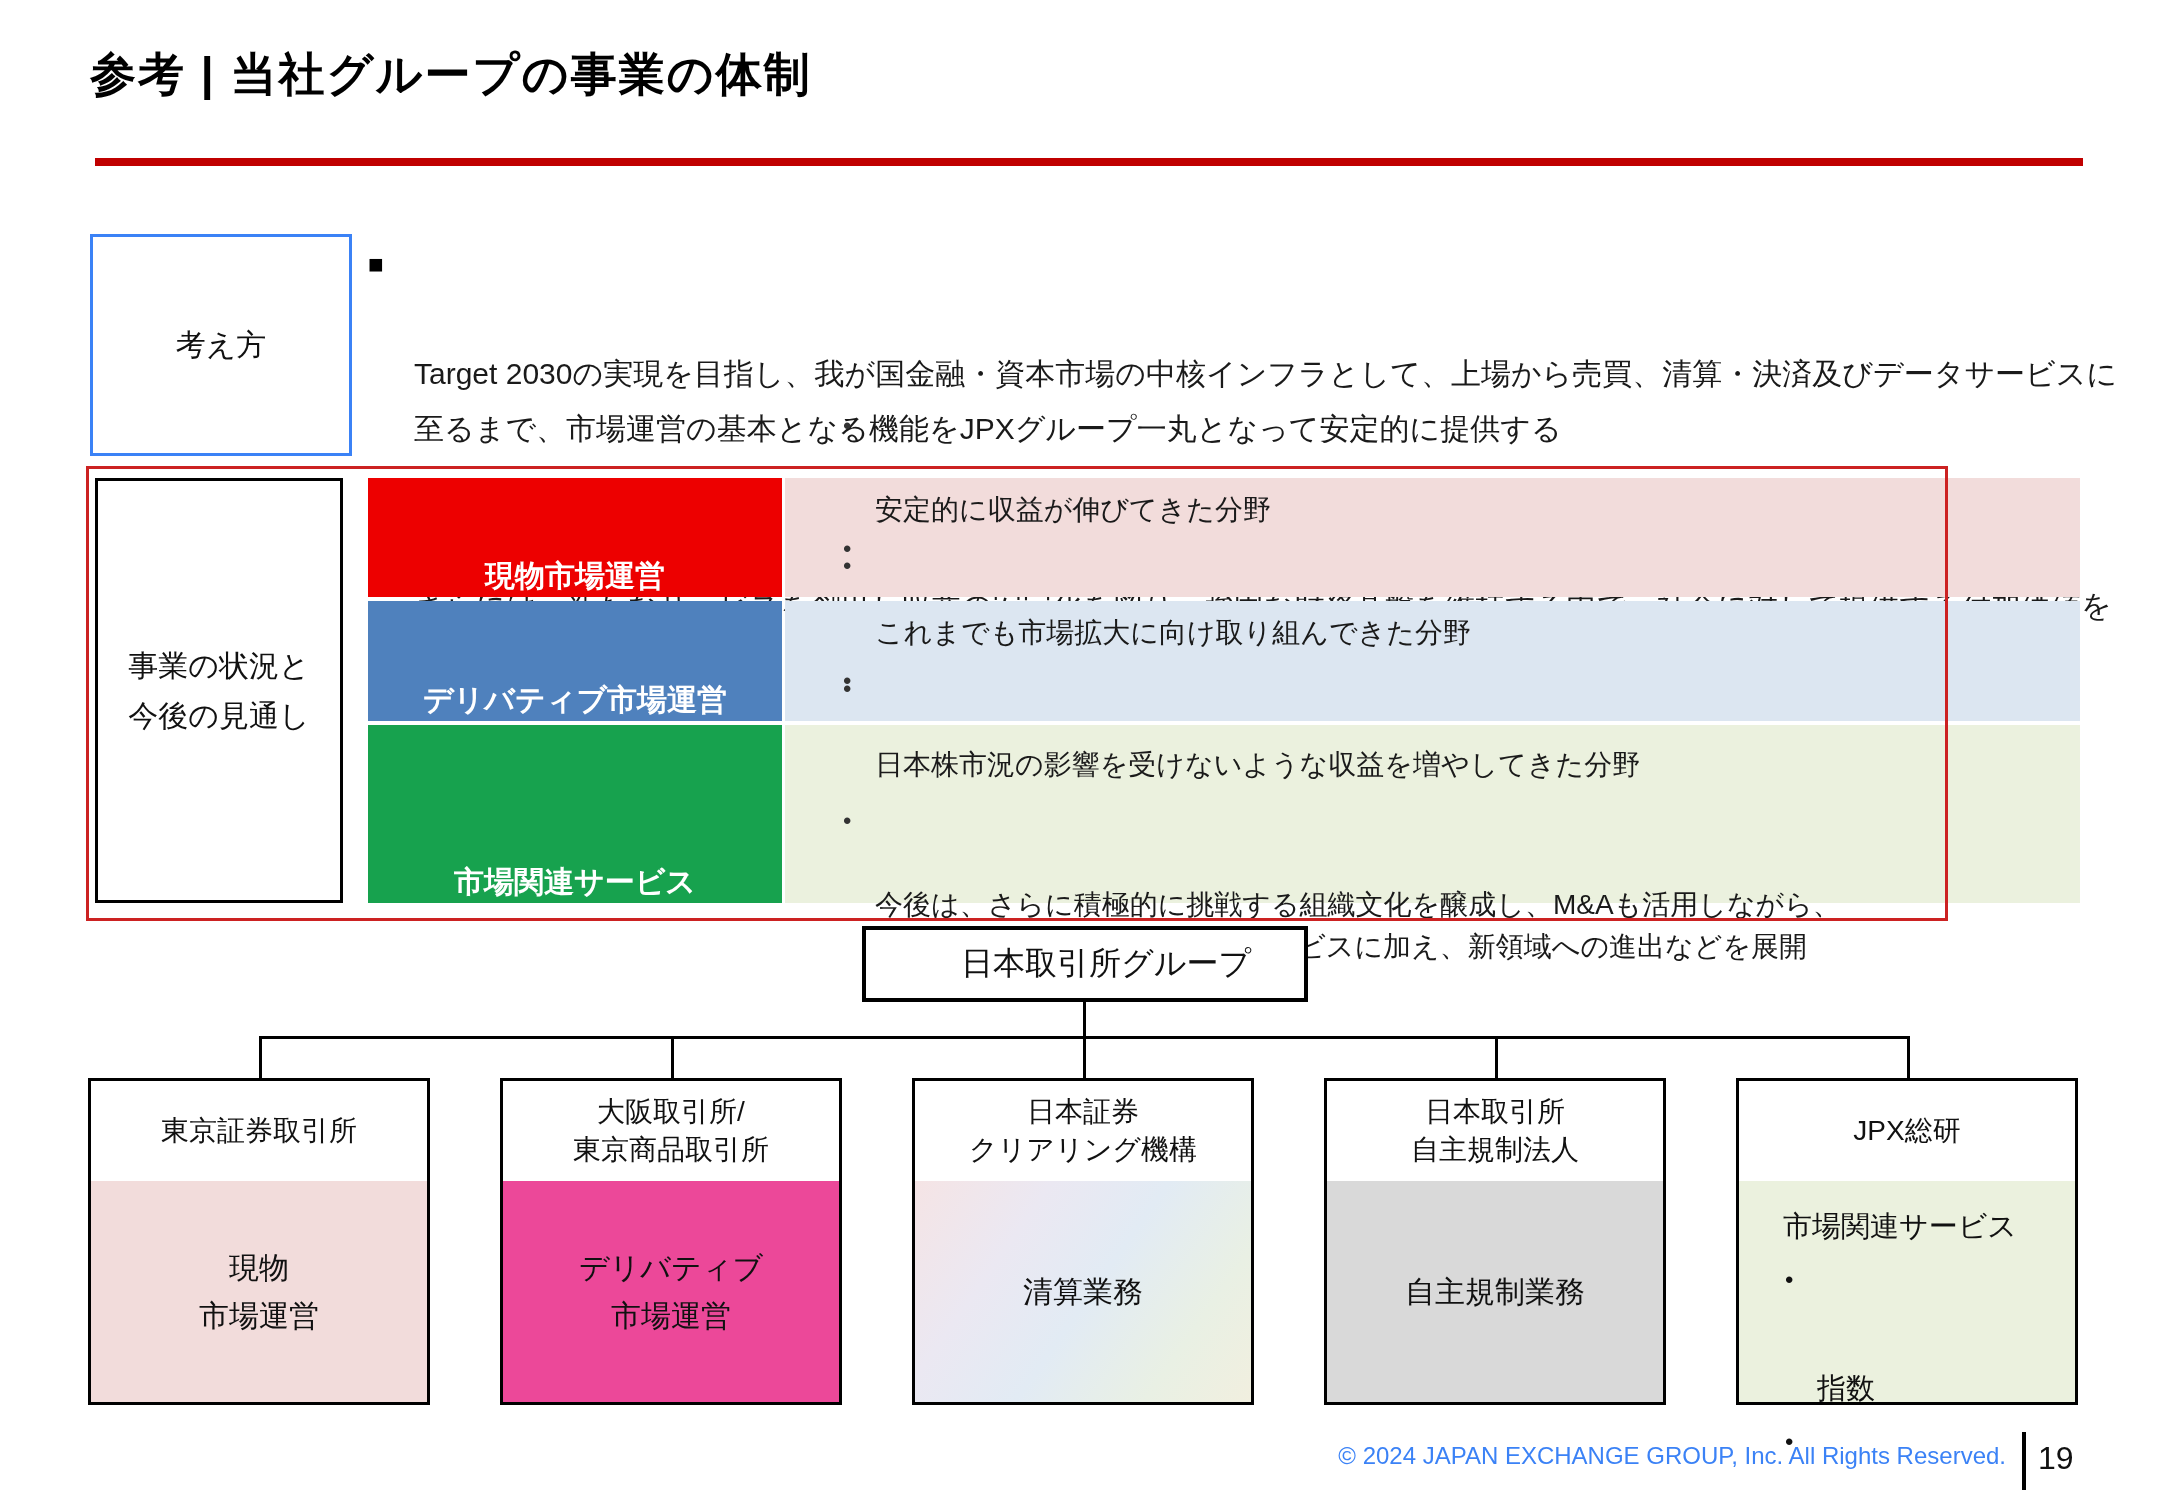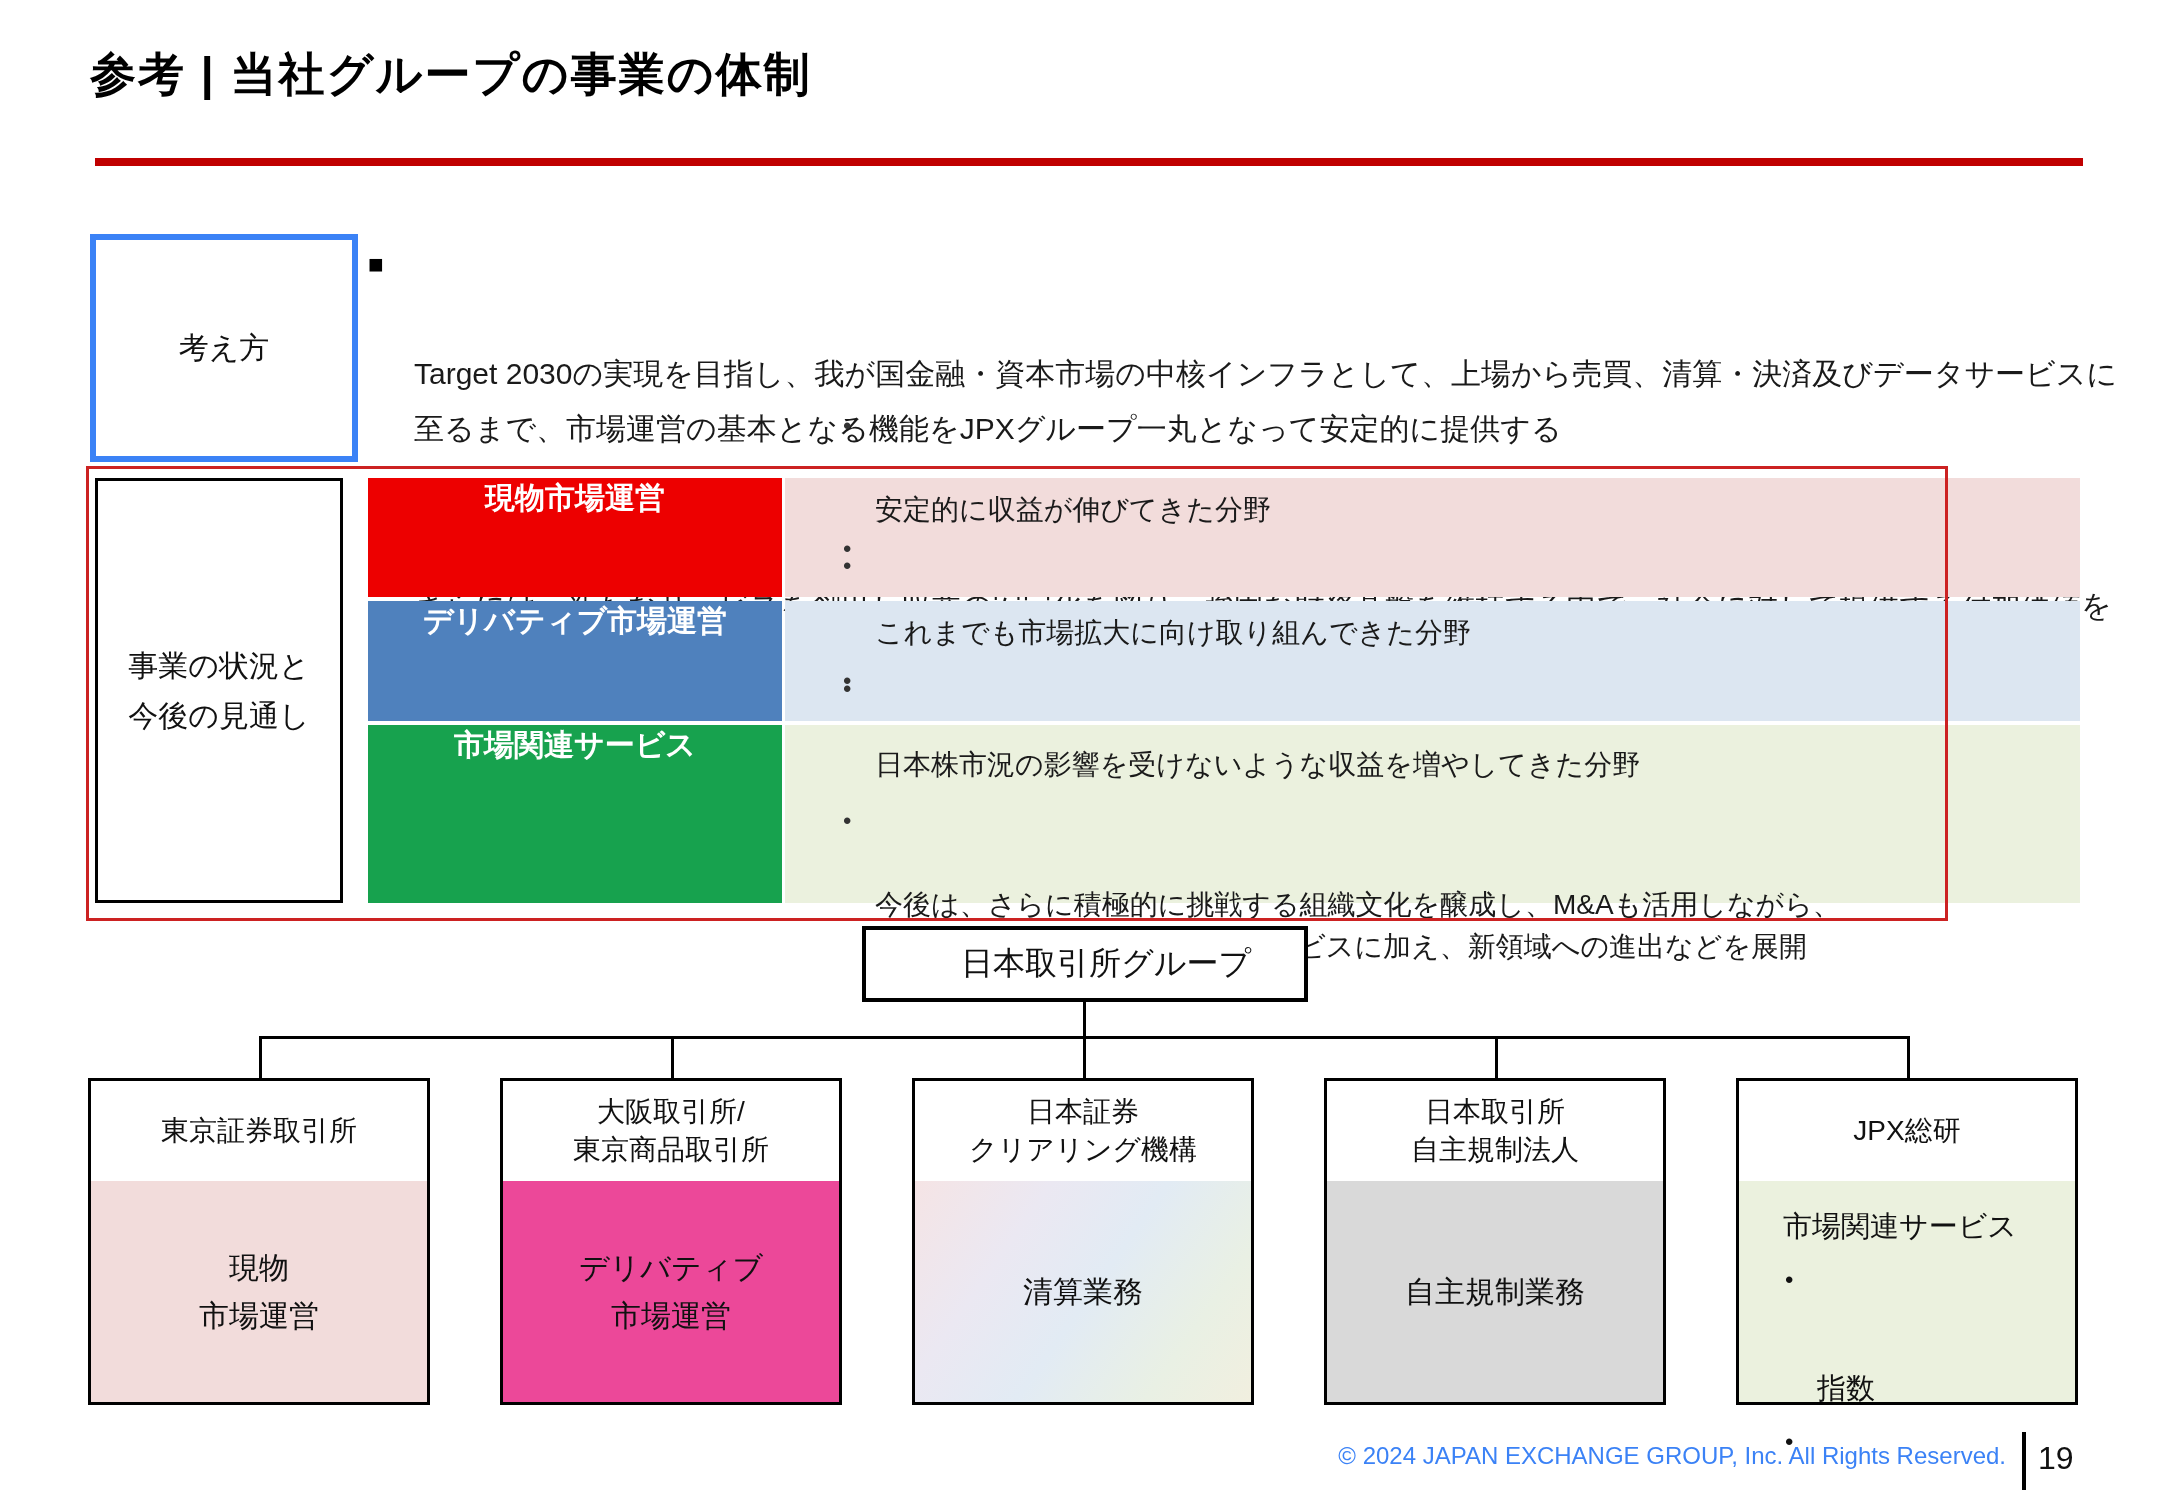--- a/index.html
+++ b/index.html
@@ -6,32 +6,32 @@
   .slide {
     position:relative; width:2167px; height:1500px; background:#ffffff;
     font-family:"Liberation Sans","DejaVu Sans",sans-serif; color:#111;
     overflow:hidden;
   }
   
   .page-title { position:absolute; left:90px; top:44px; font-size:46px; font-weight:bold; letter-spacing:2px; color:#000; }
   .title-rule { position:absolute; left:95px; top:158px; width:1988px; height:8px; background:#c00000; }
 
   
-  .concept-box { position:absolute; left:90px; top:234px; width:256px; height:216px; border:6px solid #3b82f6;
+  .concept-box { position:absolute; left:90px; top:234px; width:256px; height:216px; border:3px solid #3b82f6;
     display:flex; align-items:center; justify-content:center; font-size:30px; background:#fff; }
   .concept-bullets { position:absolute; left:368px; top:236px; width:1760px; font-size:30px; line-height:55px; color:#1a1a1a; }
   .bullet-item { position:relative; padding-left:46px; margin-bottom:12px; white-space:pre-line; }
   .bullet-item .marker { position:absolute; left:0; top:1px; font-size:26px; color:#000; }
 
   
   .sec-row { position:absolute; left:368px; }
   .row1 { top:478px; height:119px; }
   .row2 { top:601px; height:120px; }
   .row3 { top:725px; height:178px; }
-  .row-tag { position:absolute; left:0; top:0; bottom:0; width:414px; display:flex; align-items:flex-start; justify-content:center;
+  .row-tag { position:absolute; left:0; top:0; bottom:0; width:414px; display:flex; align-items:flex-end; justify-content:center;
     color:#fff; font-weight:bold; font-size:30px; }
   .row1 .row-tag { background:#ed0000; }
   .row2 .row-tag { background:#4f81bd; }
   .row3 .row-tag { background:#17a24e; }
   .row-body { position:absolute; left:417px; top:0; bottom:0; width:1295px; display:flex; flex-direction:column;
     justify-content:center; padding-left:52px; box-sizing:border-box; }
   .row1 .row-body { background:#f2dcdb; }
   .row2 .row-body { background:#dce6f1; }
   .row3 .row-body { background:#ebf1de; }
   .row-bullet { position:relative; padding-left:38px; font-size:28px; line-height:42px; margin:7px 0; color:#1a1a1a; white-space:pre-line; }

